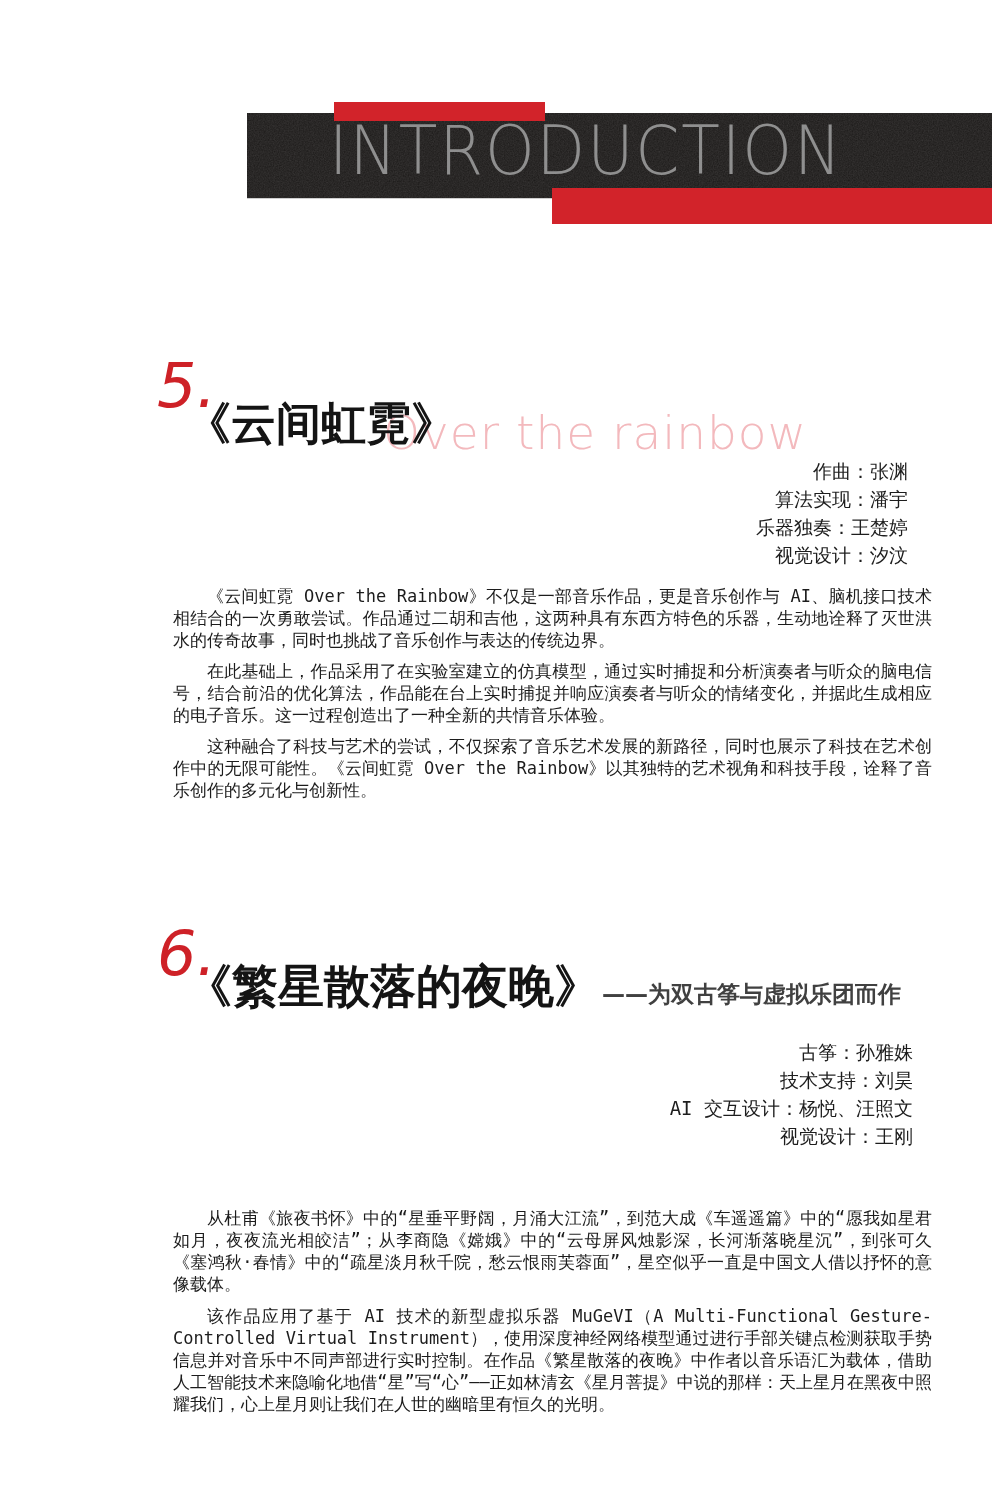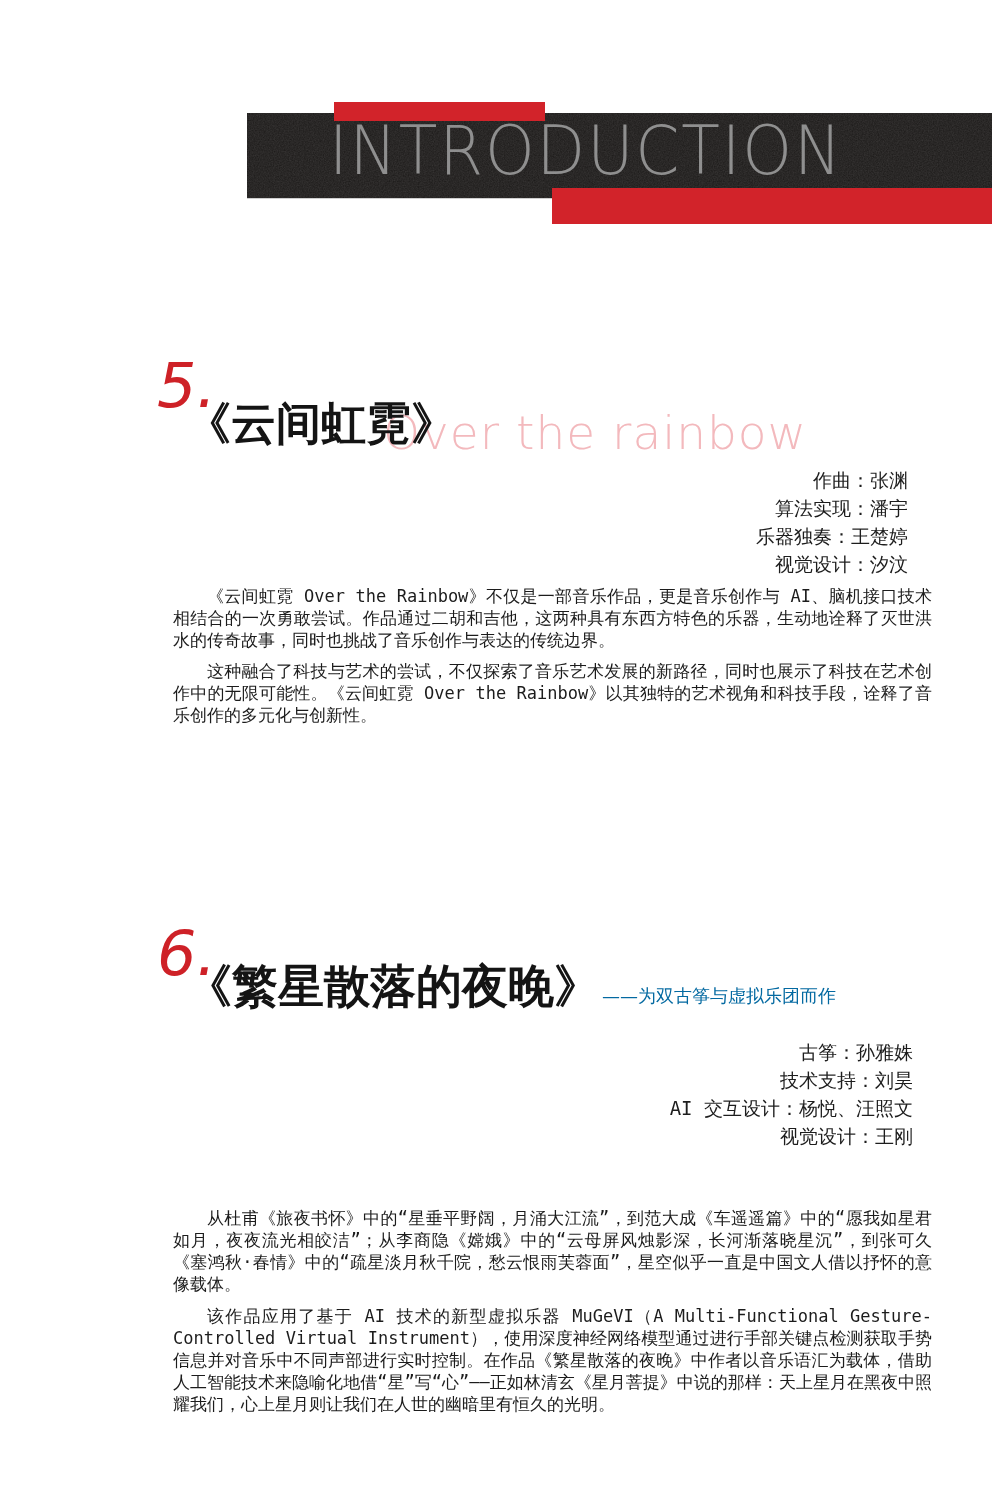--- a/index.html
+++ b/index.html
@@ -28,31 +28,31 @@
           font-weight:700;font-size:45px;line-height:1.08;color:#141414;z-index:2;white-space:nowrap;}
   .credits{position:absolute;text-align:right;font-size:19px;line-height:28px;color:#1d1d1d;z-index:2;}
   .paras{position:absolute;left:162px;width:770px;z-index:2;}
   .para{margin:0 0 9px 11px;font-size:17px;line-height:22px;color:#1c1c1c;
         text-align:justify;text-indent:2em;}
 
   
   .s5-num{left:157px;top:355px;}
   .s5-en{left:383px;top:369px;}
   .s5-zh{left:186px;top:400px;}
-  .s5-credits{right:84px;top:457px;margin-top:9px;}
+  .s5-credits{right:84px;top:457px;}
   .s5-paras{top:585px;}
 
   
   .s6-num{left:157px;top:923px;}
   .s6-en{left:504px;top:936px;}
   .s6-titleline{position:absolute;left:186px;top:962px;z-index:2;white-space:nowrap;}
   .s6-zh{font-family:Liberation Serif, serif;font-weight:700;
          font-size:46px;line-height:1.08;color:#141414;}
-  .s6-sub{font-family:"DejaVu Sans","Liberation Sans",sans-serif;font-weight:400;
-          font-size:18px;color:#0369a1;margin-left:2px;}
+  .s6-sub{font-family:"DejaVu Sans","Liberation Sans",sans-serif;font-weight:700;
+          font-size:23px;color:#404040;margin-left:2px;}
   .s6-credits{right:79px;top:1038px;}
   .s6-paras{top:1207px;}
   .s6-paras .para{margin-bottom:10px;}
 </style>
 </head>
 <body>
 
 <div class="page">
 
   <div class="banner">
@@ -72,20 +72,21 @@
   <div class="sec-en s5-en">Over the rainbow</div>
   <div class="sec-zh s5-zh">《云间虹霓》</div>
   <div class="credits s5-credits">
       <div class="credit">作曲：张渊</div>
       <div class="credit">算法实现：潘宇</div>
       <div class="credit">乐器独奏：王楚婷</div>
       <div class="credit">视觉设计：汐汶</div>
     </div>
   <div class="paras s5-paras">
       <p class="para">《云间虹霓 Over the Rainbow》不仅是一部音乐作品，更是音乐创作与 AI、脑机接口技术相结合的一次勇敢尝试。作品通过二胡和吉他，这两种具有东西方特色的乐器，生动地诠释了灭世洪水的传奇故事，同时也挑战了音乐创作与表达的传统边界。</p>
+      <p class="para">在此基础上，作品采用了在实验室建立的仿真模型，通过实时捕捉和分析演奏者与听众的脑电信号，结合前沿的优化算法，作品能在台上实时捕捉并响应演奏者与听众的情绪变化，并据此生成相应的电子音乐。这一过程创造出了一种全新的共情音乐体验。</p>
       <p class="para">这种融合了科技与艺术的尝试，不仅探索了音乐艺术发展的新路径，同时也展示了科技在艺术创作中的无限可能性。《云间虹霓 Over the Rainbow》以其独特的艺术视角和科技手段，诠释了音乐创作的多元化与创新性。</p>
     </div>
 
   <div class="sec-num s6-num">6.</div>
   <div class="s6-titleline">
     <span class="s6-zh">《繁星散落的夜晚》</span><span class="s6-sub">——为双古筝与虚拟乐团而作</span>
   </div>
   <div class="credits s6-credits">
       <div class="credit">古筝：孙雅姝</div>
       <div class="credit">技术支持：刘昊</div>

